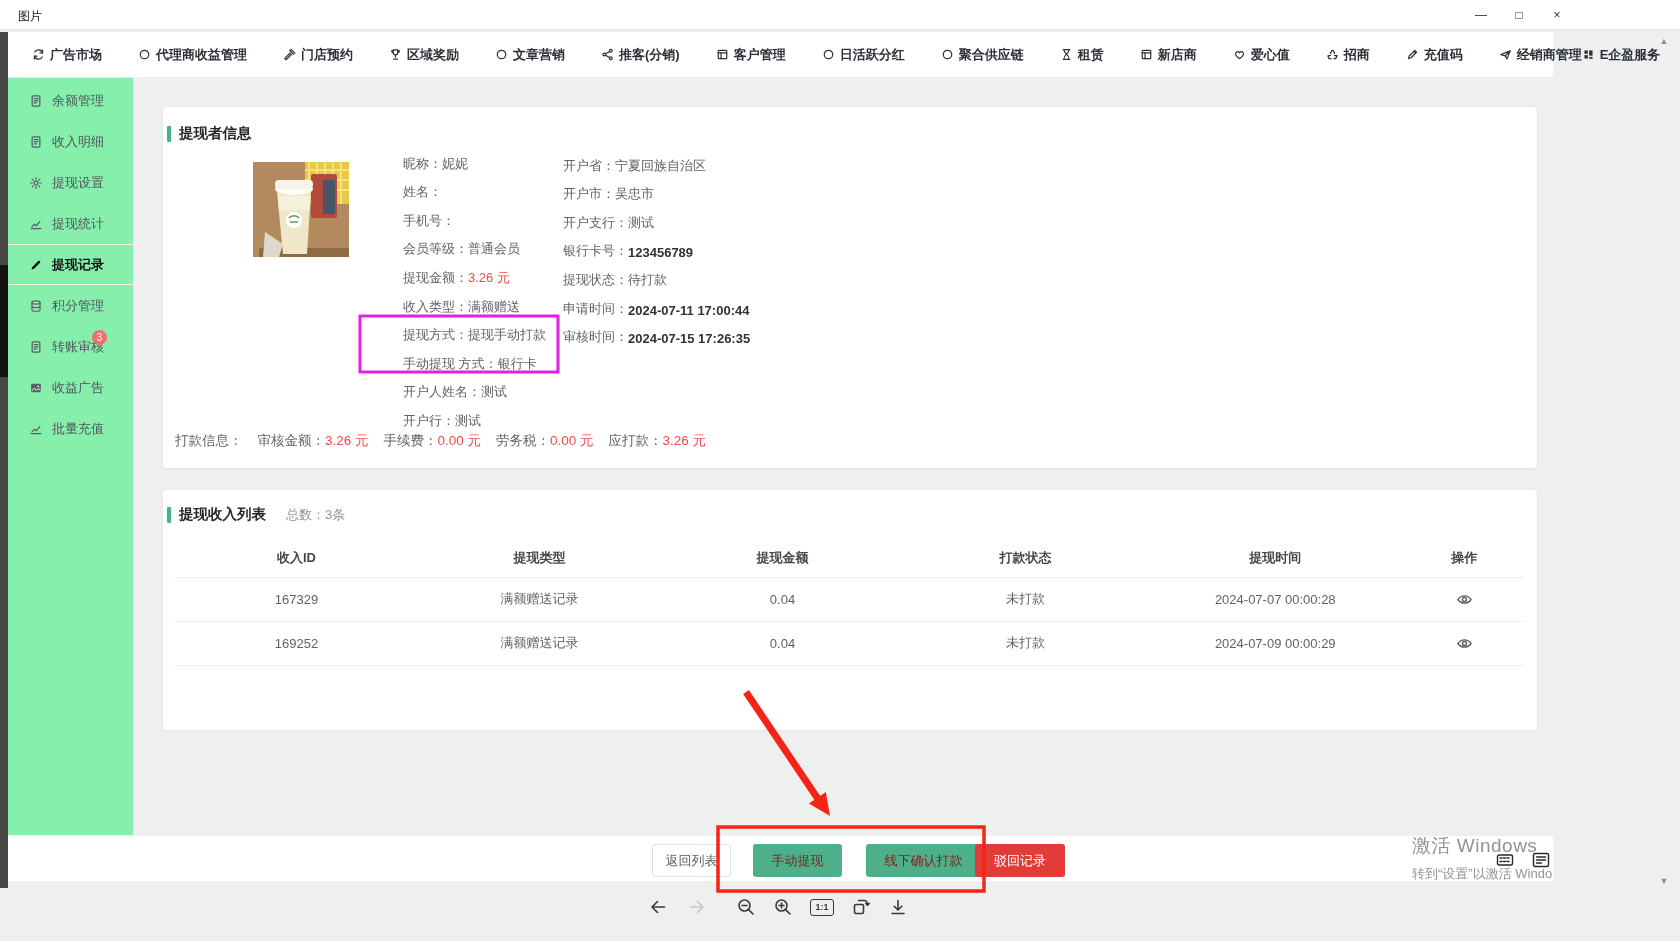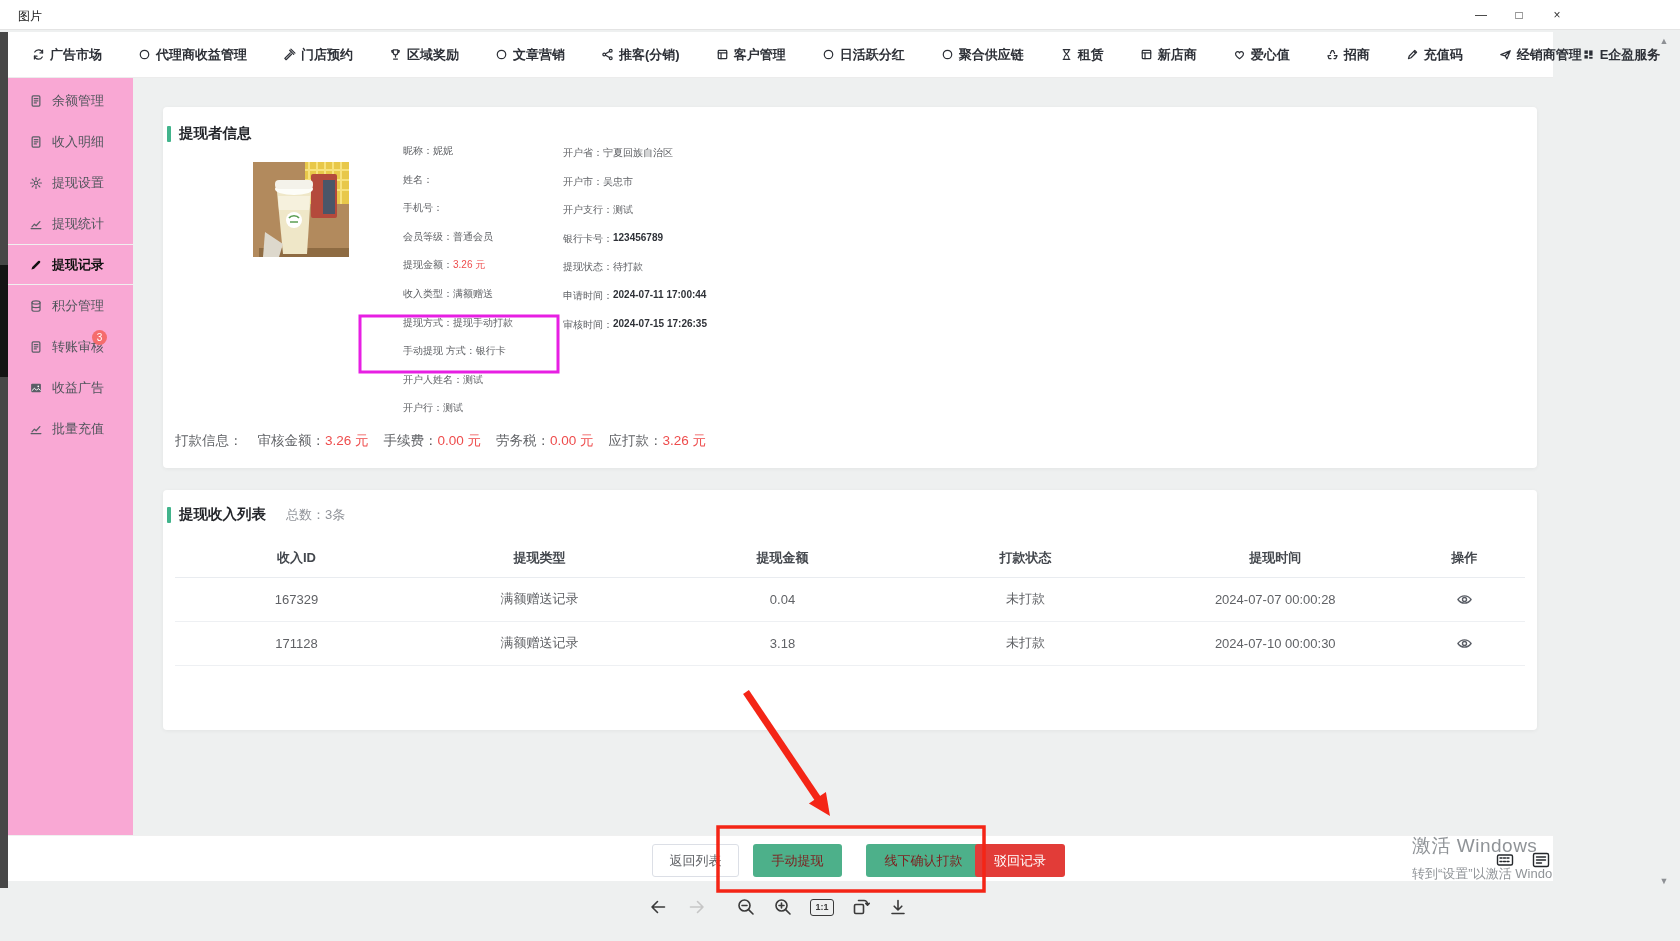--- a/index.html
+++ b/index.html
@@ -26,21 +26,21 @@
   
   .navbar { position:absolute; left:8px; top:32px; width:1545px; height:46px; background:#fff;
             display:flex; align-items:center; padding:0 20px 0 24px; border-bottom:1px solid #ececec; }
   .nav-left { display:flex; align-items:center; gap:36px; }
   .nav-right { display:flex; align-items:center; gap:28px; margin-left:auto; }
   .nav-item { display:flex; align-items:center; gap:5px; font-size:13px; font-weight:600;
               color:#2d3037; white-space:nowrap; cursor:pointer; }
   .nav-item .ic { display:flex; color:#2d3037; }
 
   
-  .sidebar { position:absolute; left:8px; top:78px; width:125px; height:757px; background:#f9a8d4; padding-top:2px; }
+  .sidebar { position:absolute; left:8px; top:78px; width:125px; height:757px; background:#86efac; padding-top:2px; }
   .side-item { position:relative; height:41px; display:flex; align-items:center; padding-left:21px;
                gap:9px; font-size:13px; color:#51555c; cursor:pointer; }
   .side-item .ic { display:flex; color:#5a5e66; }
   .side-item.active { color:#111; font-weight:700; border-top:1px solid #f0f0f0; border-bottom:1px solid #f0f0f0; }
   .side-item.active .ic { color:#111; }
   .badge { position:absolute; left:84px; top:4px; min-width:15px; height:15px; border-radius:8px;
            background:var(--badge,#f56c6c); color:#fff; font-size:10px; display:flex; align-items:center;
            justify-content:center; padding:0 3px; }
 
   
@@ -48,21 +48,21 @@
   #card-info { left:163px; top:107px; width:1374px; height:361px;padding-left:12px; }
   #card-list { left:163px; top:490px; width:1374px; height:240px; }
   .sec-head { position:absolute; display:flex; align-items:center; gap:8px; }
   .sec-bar { width:4px; height:16px; background:var(--green,#42b48c); border-radius:1px; }
   .sec-title { font-size:14.5px; font-weight:700; color:#24262b; }
   .sec-total { font-size:13px; color:#909399; margin-left:12px; }
 
   .avatar { position:absolute; left:90px; top:55px; width:96px; height:95px; overflow:hidden; }
 
   .fields { position:absolute; }
-  .field-line { height:28.6px; display:flex; align-items:flex-start; font-size:10px; color:#606266; white-space:nowrap; }
+  .field-line { height:28.6px; display:flex; align-items:flex-end; font-size:13px; color:#606266; white-space:nowrap; }
   .fv.red { color:var(--value-red,#ee4c4c); }
   .fv.bold { color:#2f3238; font-weight:700; }
 
   .pay-row { position:absolute; left:12px; top:325px; display:flex; align-items:center; gap:15px;
              font-size:13.5px; color:#606266; white-space:nowrap; }
   .pay-item .pv { color:var(--value-red,#ee4c4c); }
 
   
   .tbl-wrap { position:absolute; left:12px; top:50px; right:12px; }
   table { width:100%; border-collapse:collapse; table-layout:fixed; }
@@ -492,39 +492,39 @@
             <td>未打款</td>
             <td>2024-07-07 00:00:28</td>
             <td><span class="eye">
                 <svg width="17" height="17" viewBox="0 0 16 16" fill="none" stroke="currentColor" stroke-width="1.3" stroke-linecap="round" stroke-linejoin="round">
                   <path d="M1.8 8S4.3 4.6 8 4.6 14.2 8 14.2 8 11.7 11.4 8 11.4 1.8 8 1.8 8z"></path>
                   <circle cx="8" cy="8" r="1.9"></circle>
                 </svg>
               </span></td>
           </tr>
           <tr>
-            <td>171128</td>
+            <td>169252</td>
             <td>满额赠送记录</td>
-            <td>3.18</td>
+            <td>0.04</td>
             <td>未打款</td>
-            <td>2024-07-10 00:00:30</td>
+            <td>2024-07-09 00:00:29</td>
             <td><span class="eye">
                 <svg width="17" height="17" viewBox="0 0 16 16" fill="none" stroke="currentColor" stroke-width="1.3" stroke-linecap="round" stroke-linejoin="round">
                   <path d="M1.8 8S4.3 4.6 8 4.6 14.2 8 14.2 8 11.7 11.4 8 11.4 1.8 8 1.8 8z"></path>
                   <circle cx="8" cy="8" r="1.9"></circle>
                 </svg>
               </span></td>
           </tr>
         </tbody>
     </table>
   </div>
 </div>
 
 <div class="actionbar"></div>
-<div class="btn plain" style="left:652px; width:87px;">返回列表</div>
+<div class="btn plain" style="left:652px; width:79px;">返回列表</div>
 <div class="btn green" style="left:753px; width:89px;">手动提现</div>
 <div class="btn green" style="left:866px; width:115px;">线下确认打款</div>
 <div class="btn red" style="left:975px; width:90px;">驳回记录</div>
 
 <svg id="annot">
   <rect x="360" y="316" width="198" height="56" fill="none" stroke="#e71fe3" stroke-width="3"></rect>
   <rect x="718" y="827" width="266" height="64" fill="none" stroke="#f42516" stroke-width="3.5"></rect>
   <line x1="746" y1="692" x2="818" y2="799" stroke="#f42516" stroke-width="7"></line>
   <polygon points="830,816 808.9,803.5 825.9,791.9" fill="#f42516"></polygon>
 </svg>

